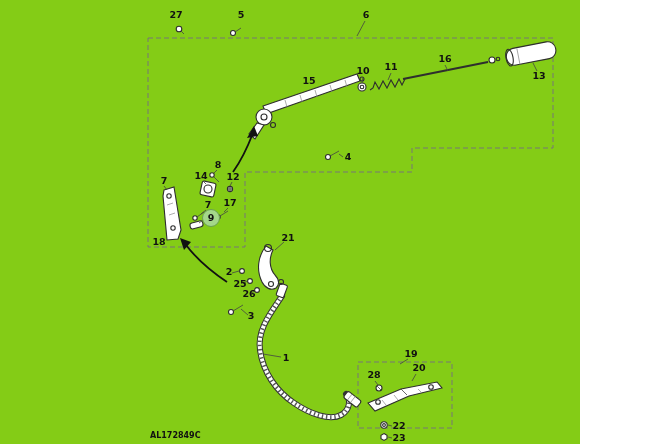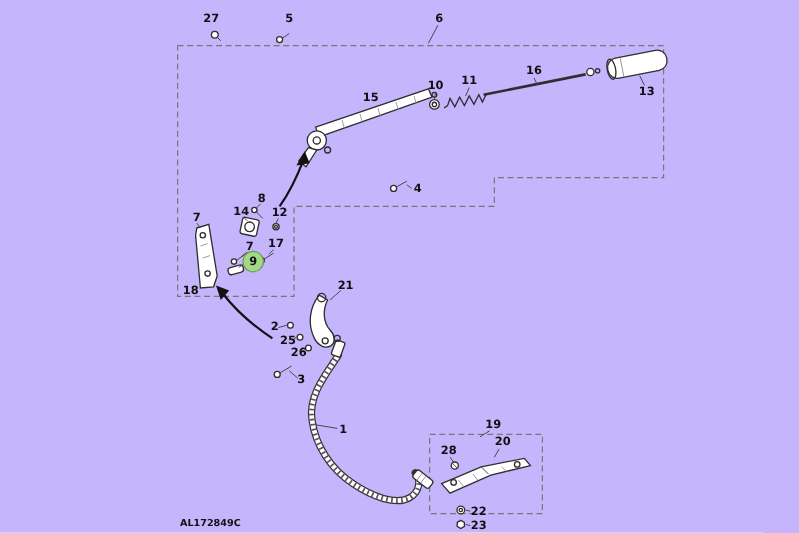--- a/index.html
+++ b/index.html
@@ -1,16 +1,16 @@
 <!DOCTYPE html>
 <html><head>
 <meta charset="utf-8">
 <style>
   html,body { margin:0; padding:0; background:#fff; }
-  .stage { position:relative; width:666px; height:444px; background:#c4b5fd; overflow:hidden;text-decoration:underline; }
+  .stage { position:relative; width:580px; height:444px; background:#84cc16; overflow:hidden;text-decoration:underline; }
   svg { position:absolute; left:0; top:0; }
   .lbl  { font:bold 9.5px "DejaVu Sans", sans-serif; fill:#111; text-anchor:middle; }
   .code { font:bold 8px "DejaVu Sans", sans-serif; fill:#111; }
   .dash { stroke:#777; stroke-width:1; fill:none; stroke-dasharray:5 3; }
   .shape  { stroke:#2e2e2e; stroke-width:1.1; fill:#fff; }
   .shape2 { stroke:#2e2e2e; stroke-width:1.1; fill:none; }
   .thin { stroke:#444; stroke-width:.8; fill:none; }
   .hatch { stroke:#8a8a8a; stroke-width:.7; fill:none; }
   .arrow { stroke:#111; stroke-width:1.8; fill:none; }
   .ah { fill:#111; stroke:none; }

